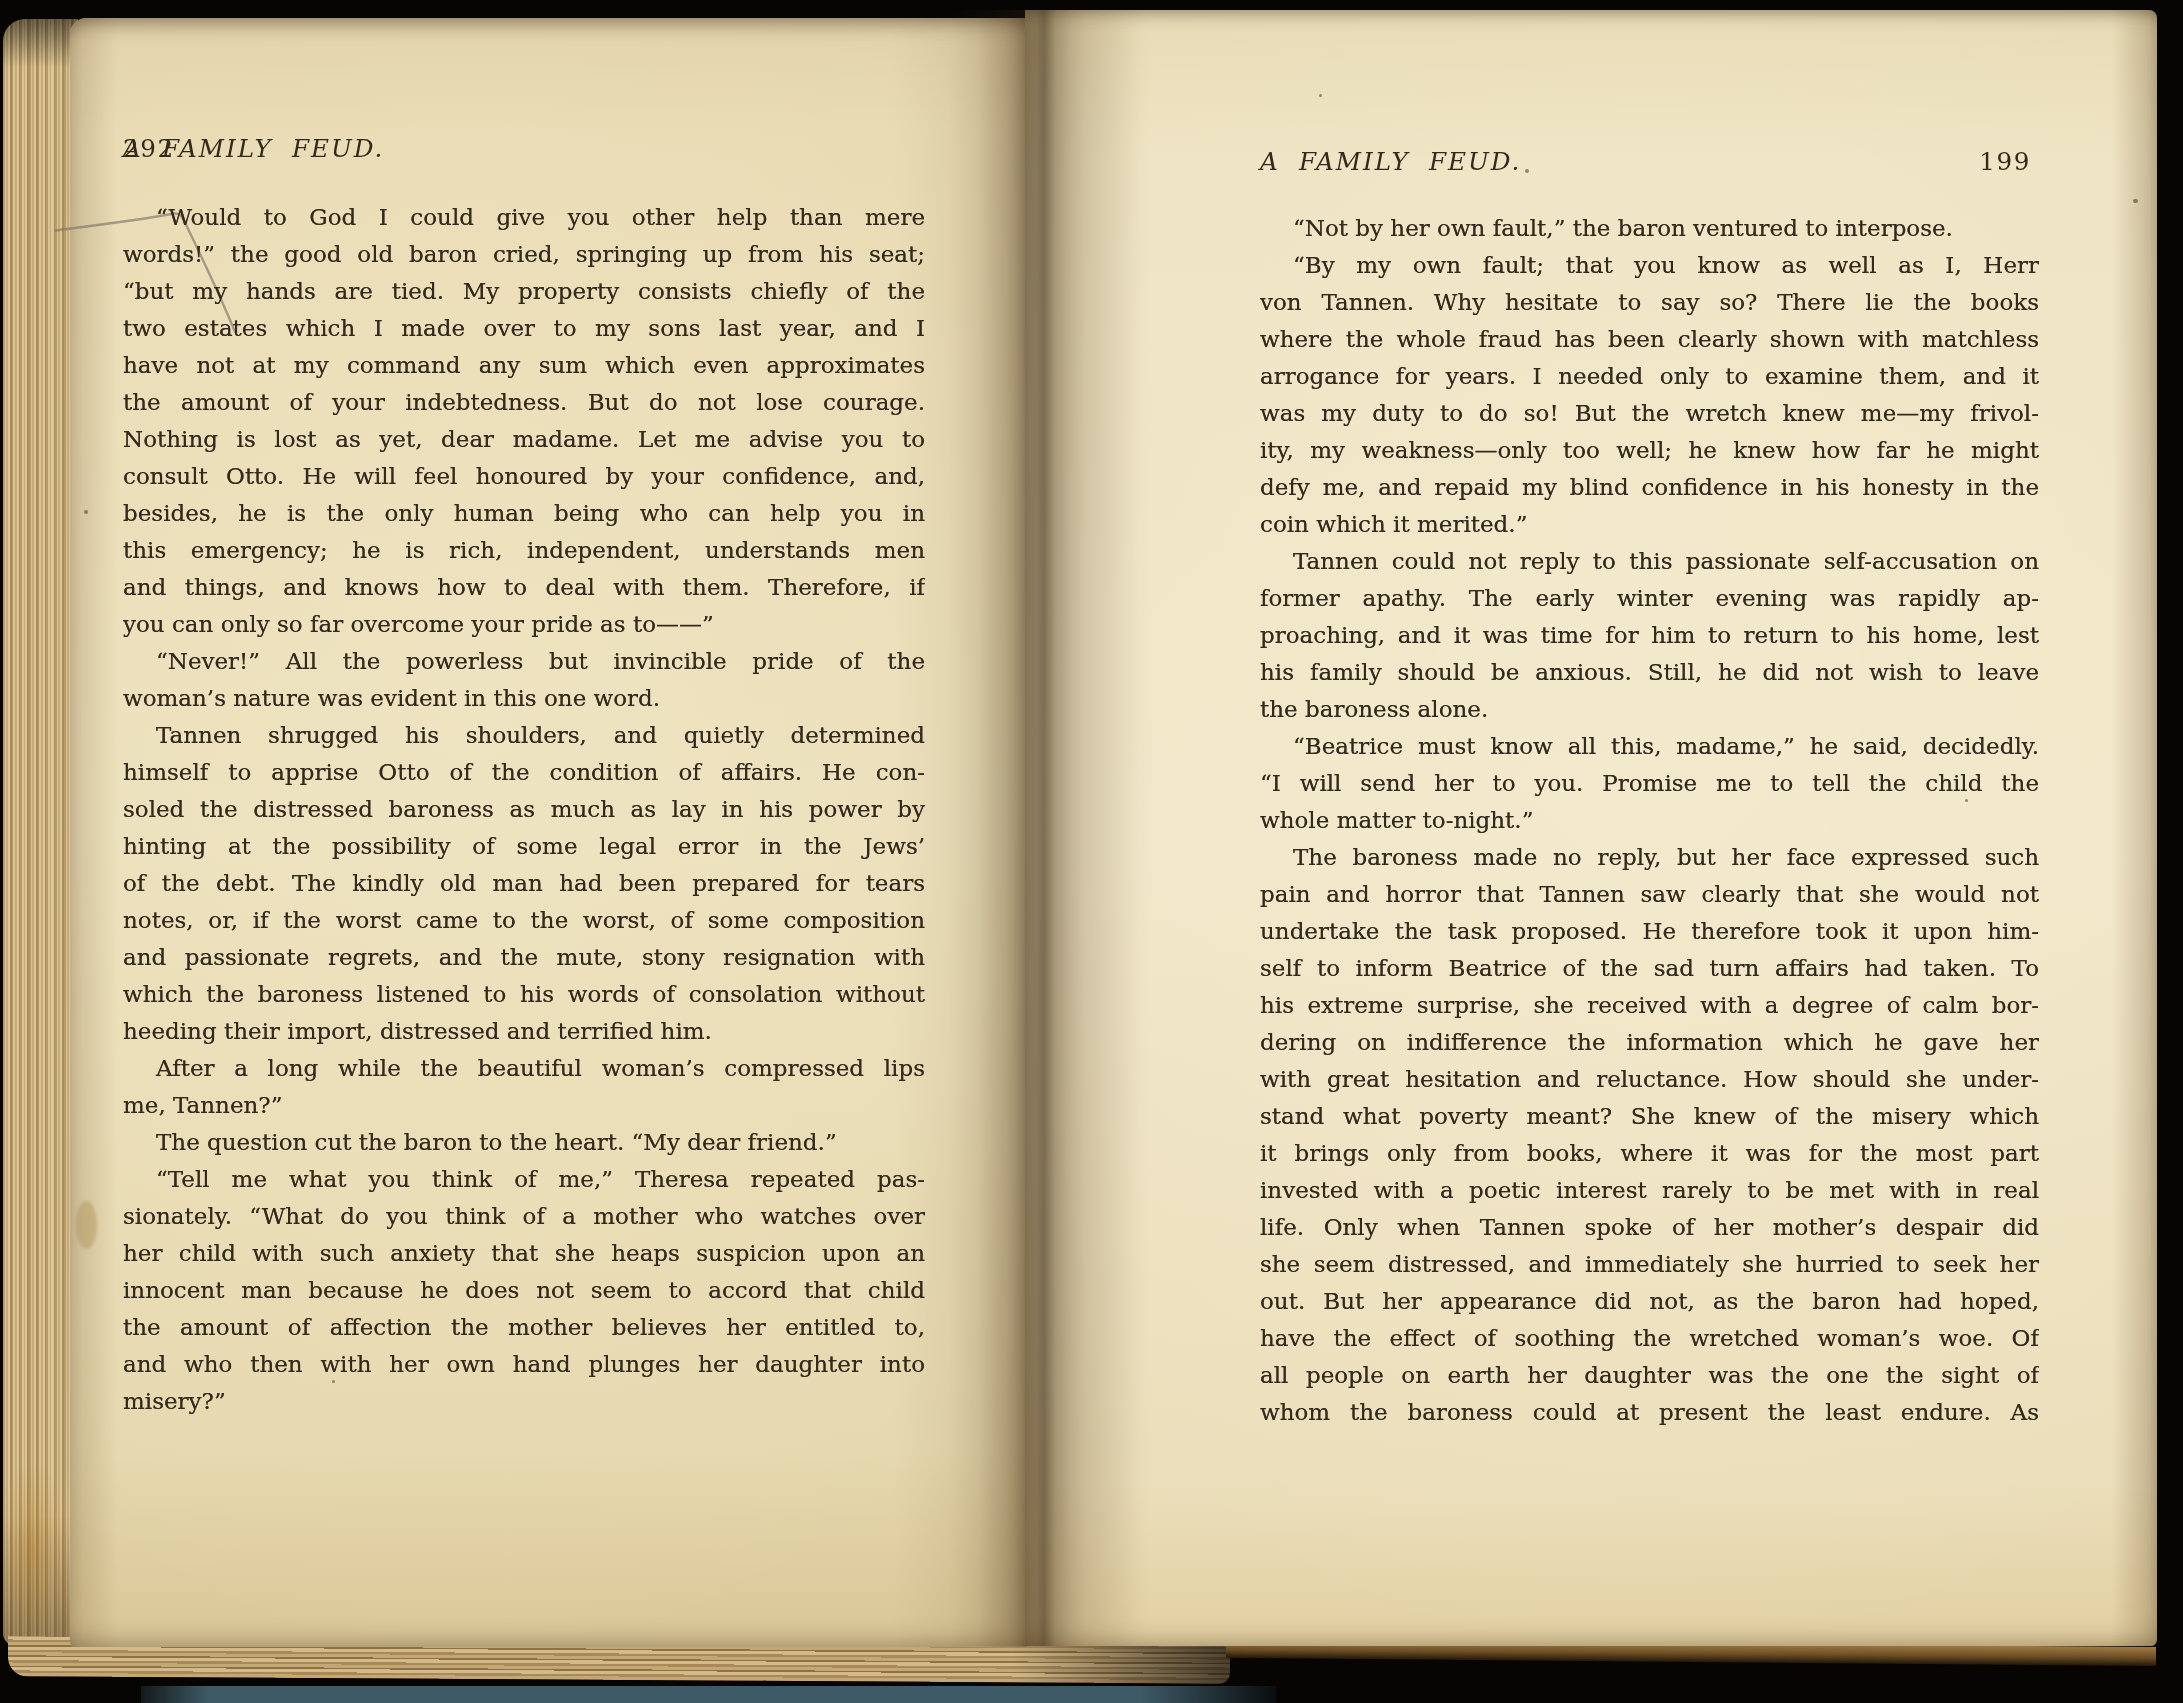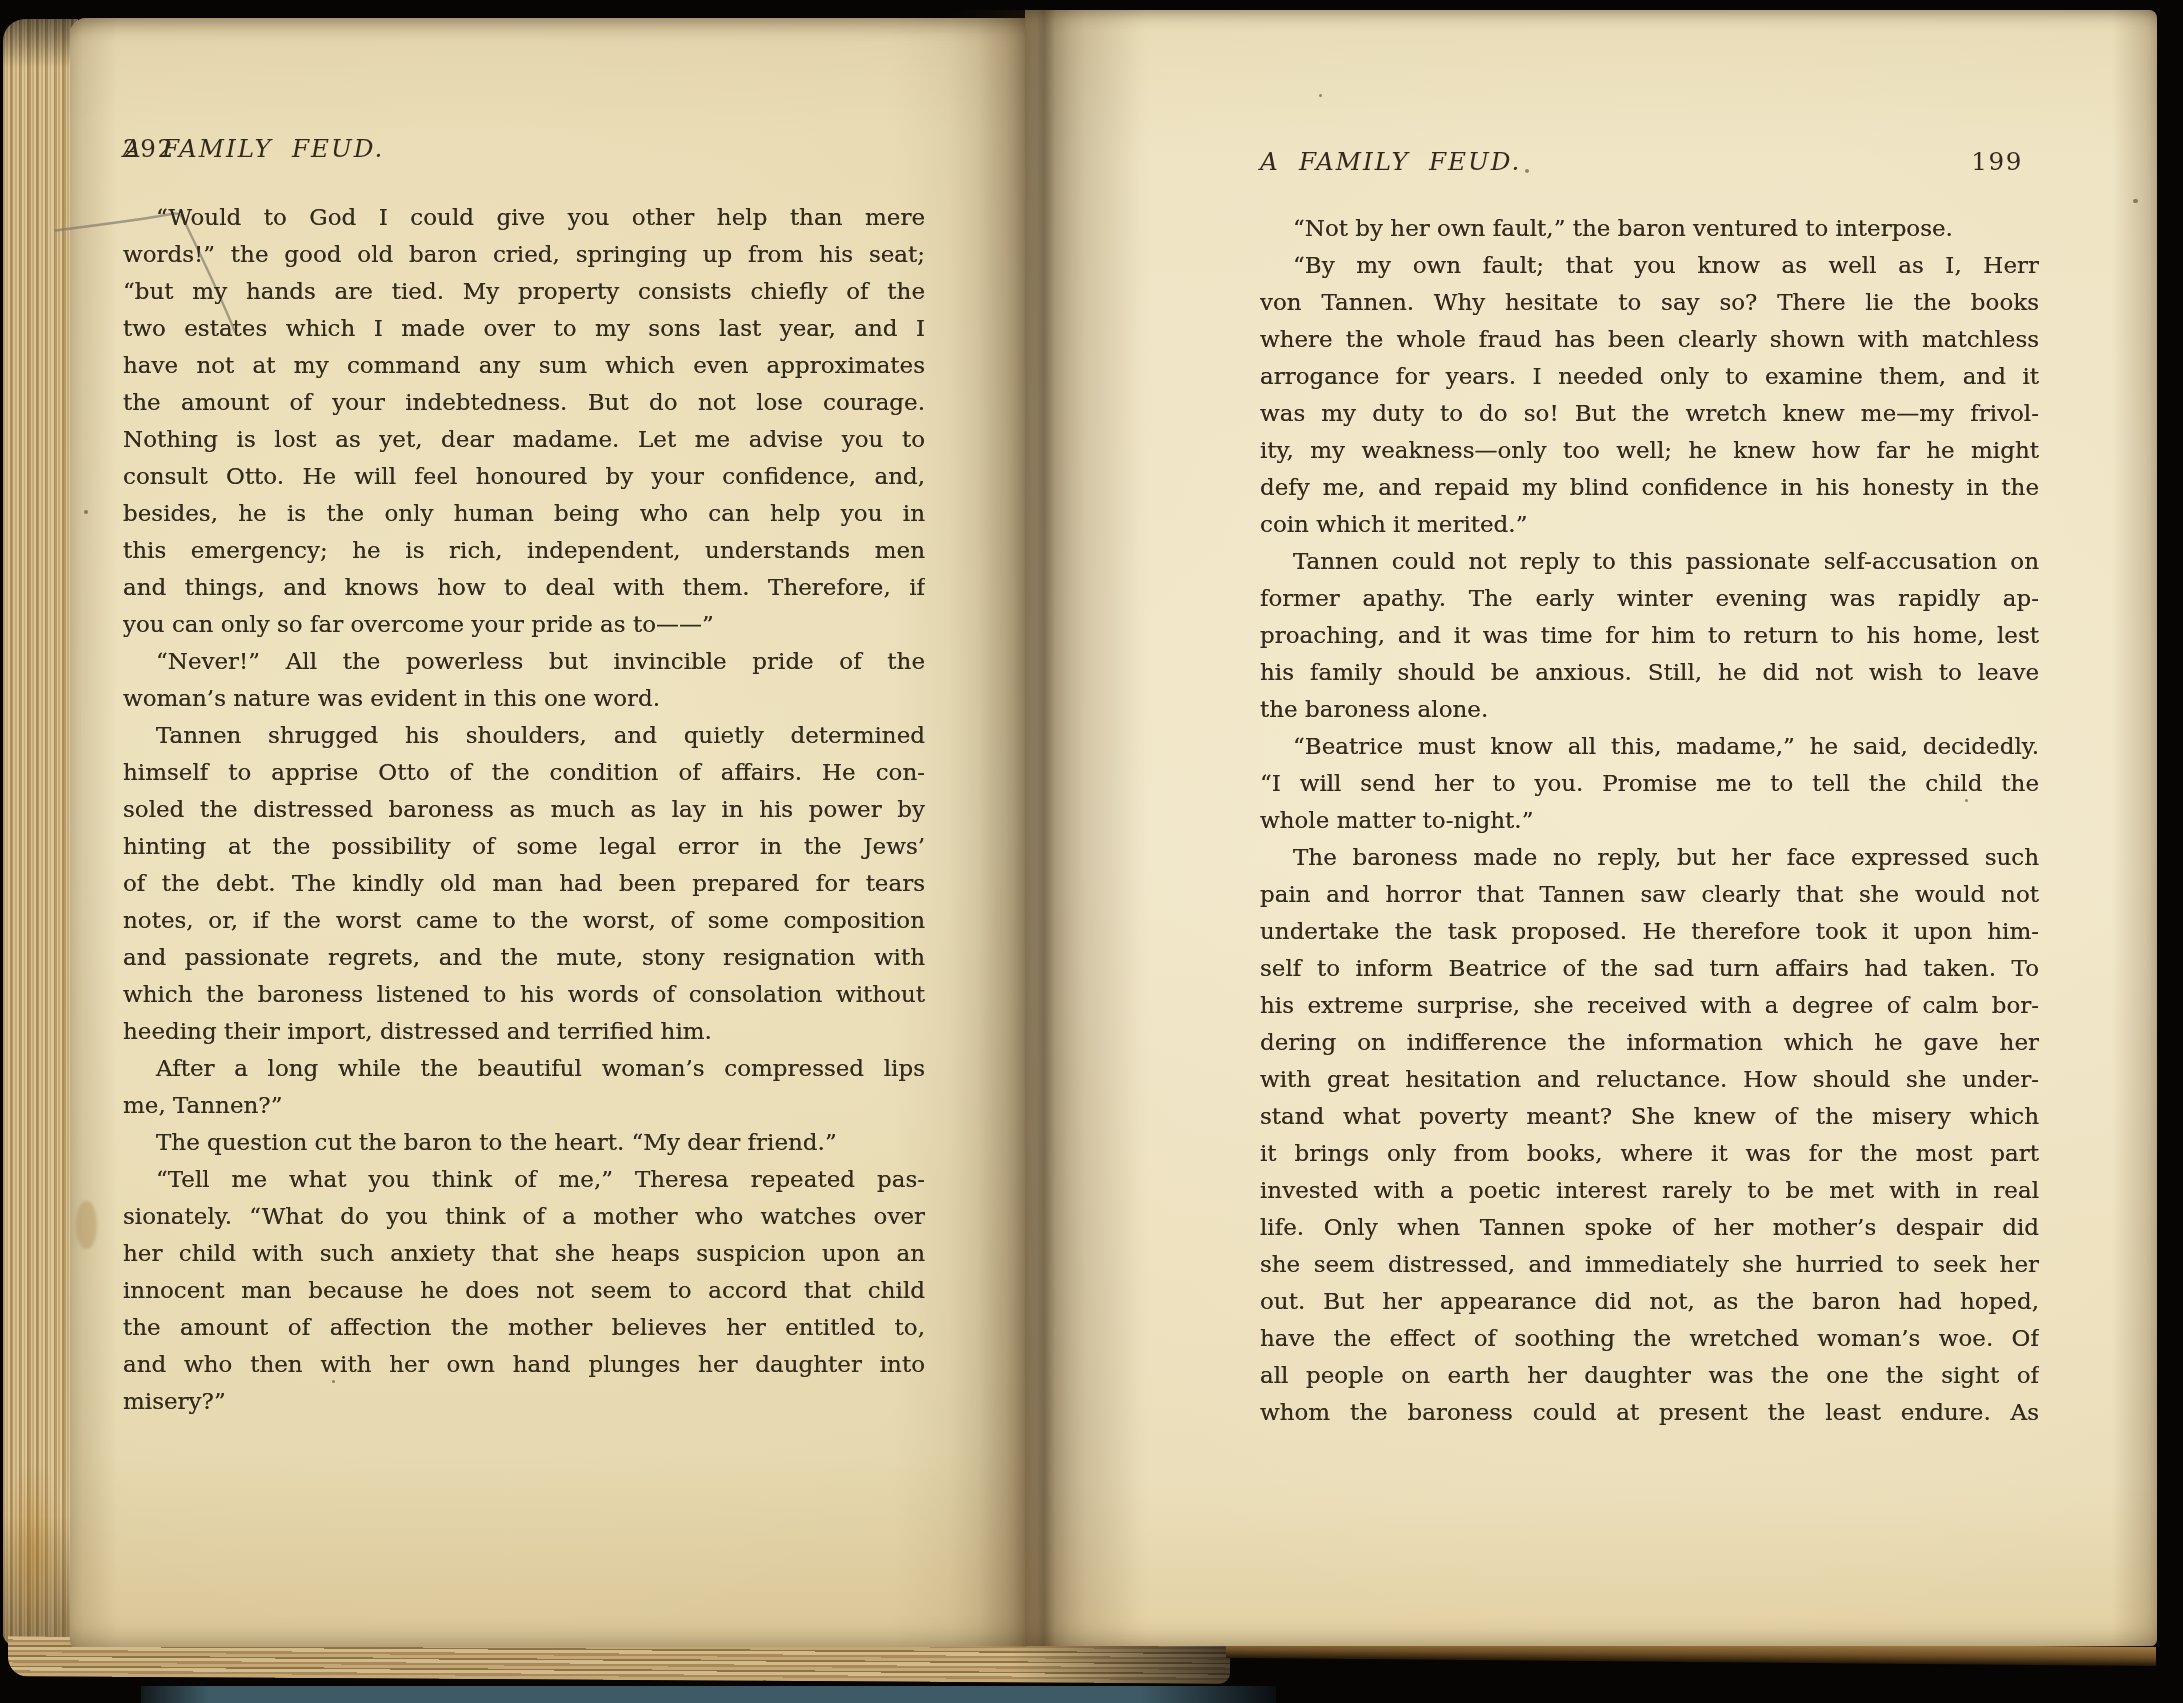--- a/index.html
+++ b/index.html
@@ -54,21 +54,21 @@
                      rgba(55,38,16,.34) 46%, rgba(45,30,12,.45) 50%, rgba(80,58,28,.26) 56%,
                      rgba(120,95,55,.10) 72%, rgba(120,95,55,0) 100%);}
 
   .pagehead{position:absolute;height:33px;}
   .page-left  .pagehead{left:53px;top:116px;width:802px;}
   .page-right .pagehead{left:235px;top:137px;width:779px;}
   .runhead{display:block;font-style:italic;font-size:24.6px;
            letter-spacing:2px;word-spacing:9.5px;color:var(--ink,#332a1e);}
   .pnum{position:absolute;top:0;font-size:24.6px;letter-spacing:1.6px;color:var(--ink,#332a1e);}
   .pnum-left{left:0;}
-  .pnum-right{right:16px;}
+  .pnum-right{right:8px;}
 
   .body{position:absolute;overflow:hidden;font-size:23px;line-height:37px;
         color:var(--ink,#332a1e);text-shadow:0 0 0.5px rgba(40,30,16,.7);}
   .page-left  .body{left:53px;top:181px;width:802px;height:1308px;}
   .page-right .body{left:235px;top:200px;width:779px;height:1308px;}
   .line{text-align:justify;text-align-last:justify;}
   .line.para-start{text-indent:33px;}
   .line.para-end{text-align-last:left;}
 
   .pencil{position:absolute;left:-16px;top:187px;width:262px;height:143px;pointer-events:none;}

